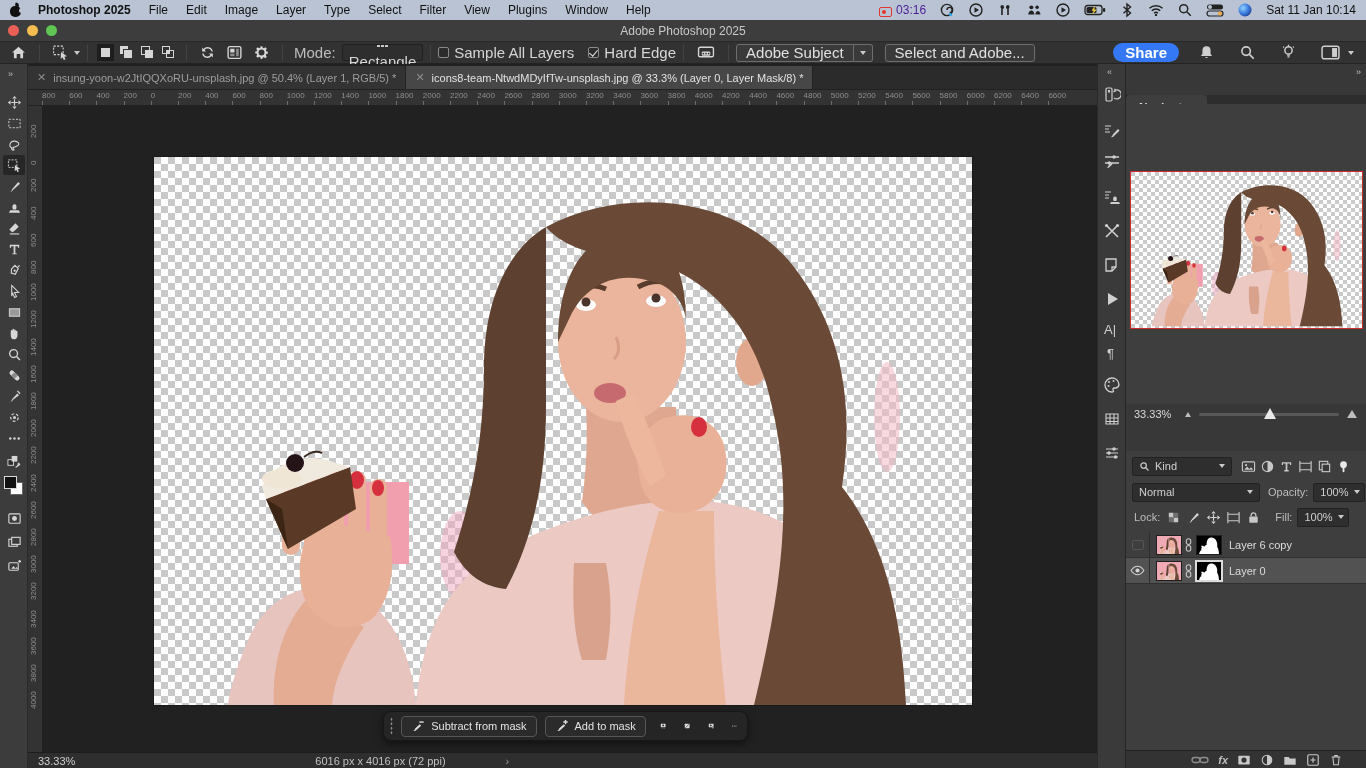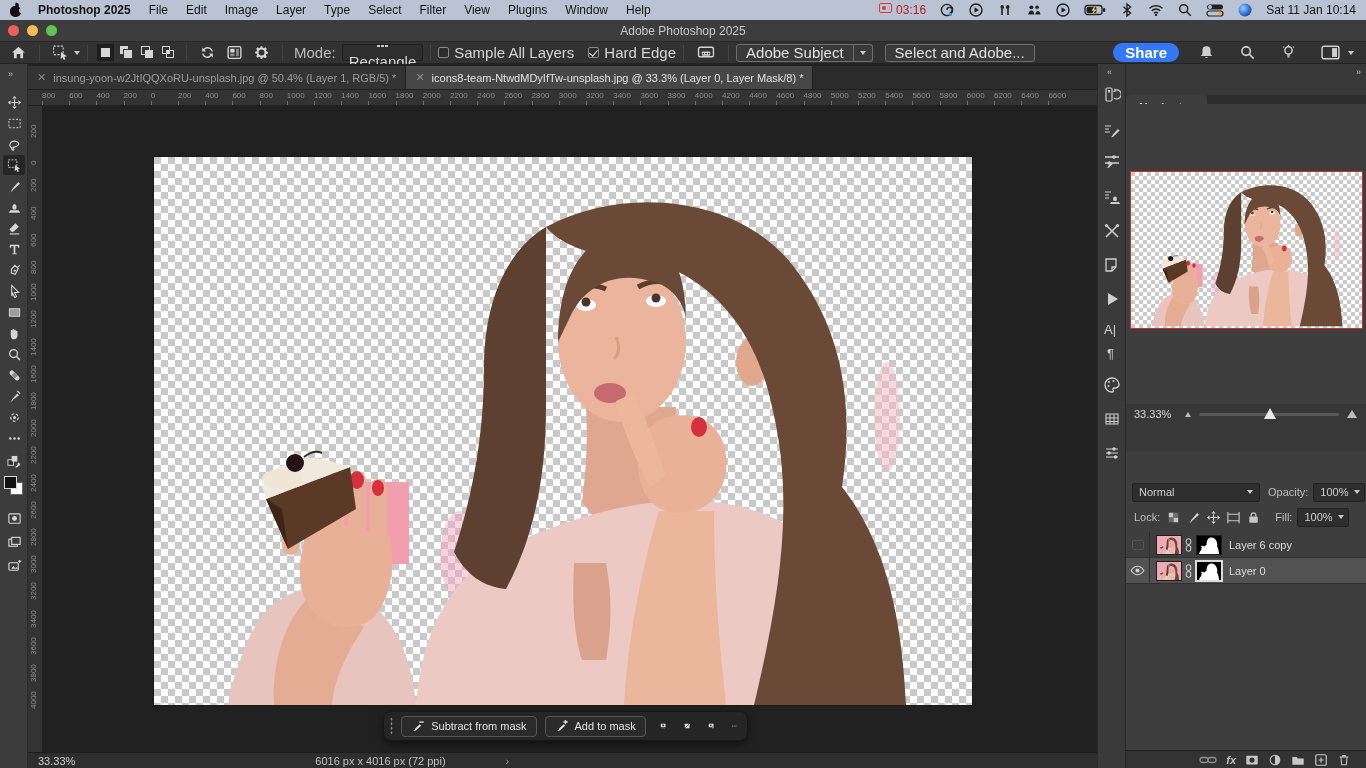--- a/index.html
+++ b/index.html
@@ -8,21 +8,21 @@
   .abs{position:absolute;}
   
   .menubar{left:0;top:0;width:1366px;height:20px;background:#b9c3d4;display:flex;align-items:center;padding:0 10px;font-size:12px;color:#111;}
   .menubar .mi{margin-right:18px;white-space:nowrap;}
   .menubar .appname{font-weight:bold;}
   .apple{position:relative;width:12px;height:13px;margin-right:16px;}
   .apple .body{position:absolute;left:0;top:2px;width:11px;height:11px;border-radius:5px;background:#111;}
   .apple .bite{position:absolute;right:-2px;top:4px;width:5px;height:5px;border-radius:50%;background:#b9c3d4;}
   .apple .leaf{position:absolute;left:5px;top:-1px;width:4px;height:4px;border-radius:0 70% 0 70%;background:#111;transform:rotate(20deg);}
   .mstatus{margin-left:auto;display:flex;align-items:center;gap:13px;}
-  .rec{display:flex;align-items:flex-start;gap:4px;color:#b91c1c;}
+  .rec{display:flex;align-items:flex-end;gap:4px;color:#4c1d95;}
   .recicon{width:13px;height:10px;border:1.5px solid #e0382e;border-radius:2px;position:relative;}
   .recicon:after{content:"";position:absolute;left:2px;top:2px;width:4px;height:4px;background:#e0382e;border-radius:50%;}
   .sic{width:16px;height:16px;display:block;}
   .clock{font-size:12px;color:#111;white-space:nowrap;}
   
   .titlebar{left:0;top:20px;width:1366px;height:22px;background:#3d3d3d;border-bottom:1px solid #282828;display:flex;align-items:center;}
   .tl{width:11px;height:11px;border-radius:50%;margin-left:8px;}
   .titletext{position:absolute;left:0;right:0;text-align:center;font-size:12px;color:#c9c9c9;}
   
   .optionsbar{left:0;top:42px;width:1366px;height:22px;background:#323232;border-bottom:1px solid #232323;display:flex;align-items:center;font-size:15px;color:#d6d6d6;}
@@ -86,21 +86,21 @@
   .ldd{display:flex;align-items:center;background:#2e2e2e;border:1px solid #222;border-radius:2px;height:19px;padding:0 6px;gap:5px;}
   .fic{width:15px;height:15px;display:block;}
   .layerrow{position:absolute;left:0;width:241px;height:26px;display:flex;align-items:center;font-size:11px;color:#dcdcdc;border-bottom:1px solid #303030;}
   .layerrow.sel{background:#525252;}
   .eyebox{width:24px;height:26px;border-right:1px solid #2e2e2e;display:flex;align-items:center;justify-content:center;flex:none;}
   .lthumb{width:24px;height:18px;margin-left:7px;outline:1px solid #1f1f1f;background:#f0b3be;overflow:hidden;flex:none;}
   .mthumb{width:24px;height:18px;margin-left:4px;outline:1px solid #1f1f1f;background:#000;overflow:hidden;flex:none;}
   .mthumb.selmask{outline:2px solid #dcdcdc;}
   .chain{width:9px;height:16px;margin-left:3px;flex:none;}
   .lname{margin-left:8px;white-space:nowrap;}
-  .lbbar{position:absolute;left:0;top:686px;width:241px;height:18px;background:#333;border-top:1px solid #222;display:flex;align-items:center;justify-content:flex-end;gap:9px;padding-right:16px;}
+  .lbbar{position:absolute;left:0;top:686px;width:241px;height:18px;background:#333;border-top:1px solid #222;display:flex;align-items:center;justify-content:flex-end;gap:9px;padding-right:24px;}
   .bic{width:14px;height:14px;display:block;}
   .fx{font-size:11px;font-style:italic;color:#bdbdbd;font-weight:bold;}
 </style>
 </head>
 <body>
 
 <svg width="0" height="0" style="position:absolute">
   <defs>
     <symbol id="i-home" viewBox="0 0 16 16">
         <path d="M8 2.5 14 8h-1.7v5.5H9.7V9.5H6.3v4H3.7V8H2z" fill="#d6d6d6"></path>
@@ -837,20 +837,48 @@
       <span style="margin-left:8px">33.33%</span>
       <span class="mtn small" style="margin-left:14px"></span>
       <span class="slider">
           <span class="sthumb"></span>
         </span>
       <span class="mtn" style="margin-right:10px"></span>
     </div>
 
     <div style="position:absolute;left:0;top:387px;width:241px;height:299px;background:#3e3e3e"></div>
 
+    <div class="lrow" style="top:391px;height:22px">
+      <span class="ldd" style="margin-left:6px;width:100px">
+        <svg width="11" height="11" viewBox="0 0 16 16">
+            <circle cx="6.7" cy="6.7" r="4" fill="none" stroke="#c8c8c8" stroke-width="1.8"></circle>
+            <path d="M9.8 9.8l4 4" stroke="#c8c8c8" stroke-width="1.8"></path>
+          </svg>
+        <span>Kind</span>
+        <span class="chev" style="margin-left:auto"></span>
+      </span>
+      <svg class="fic" style="margin-left:9px">
+          <use href="#i-pic"></use>
+        </svg>
+      <svg class="fic" style="margin-left:4px">
+          <use href="#i-half"></use>
+        </svg>
+      <svg class="fic" style="margin-left:4px">
+          <use href="#i-ttext"></use>
+        </svg>
+      <svg class="fic" style="margin-left:4px">
+          <use href="#i-frame"></use>
+        </svg>
+      <svg class="fic" style="margin-left:4px">
+          <use href="#i-smartobj"></use>
+        </svg>
+      <svg class="fic" style="margin-left:4px">
+          <use href="#i-pin"></use>
+        </svg>
+    </div>
 
     <div class="lrow" style="top:417px;height:22px">
       <span class="ldd" style="margin-left:6px;width:128px">
         <span>Normal</span>
         <span class="chev" style="margin-left:auto"></span>
       </span>
       <span style="margin-left:8px;color:#bdbdbd">Opacity:</span>
       <span class="ldd" style="margin-left:5px;width:52px">
         <span>100%</span>
         <span class="chev" style="margin-left:auto"></span>

